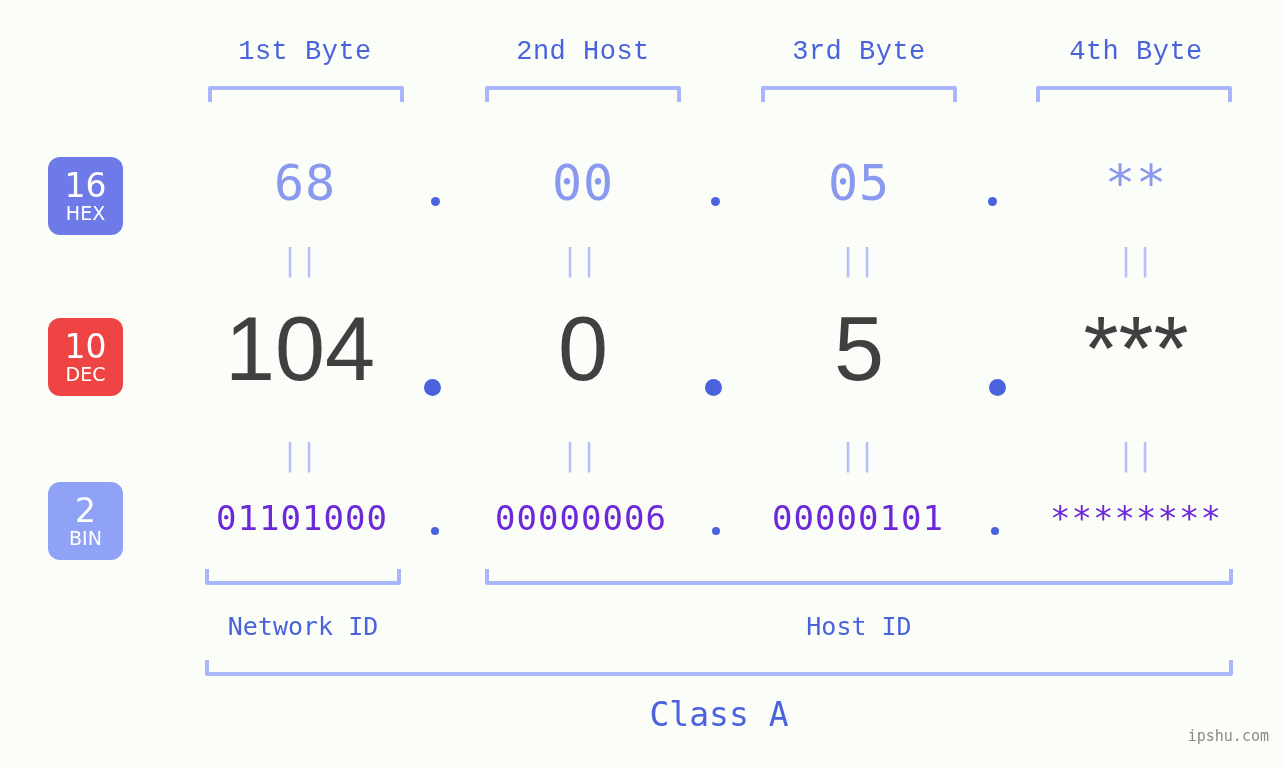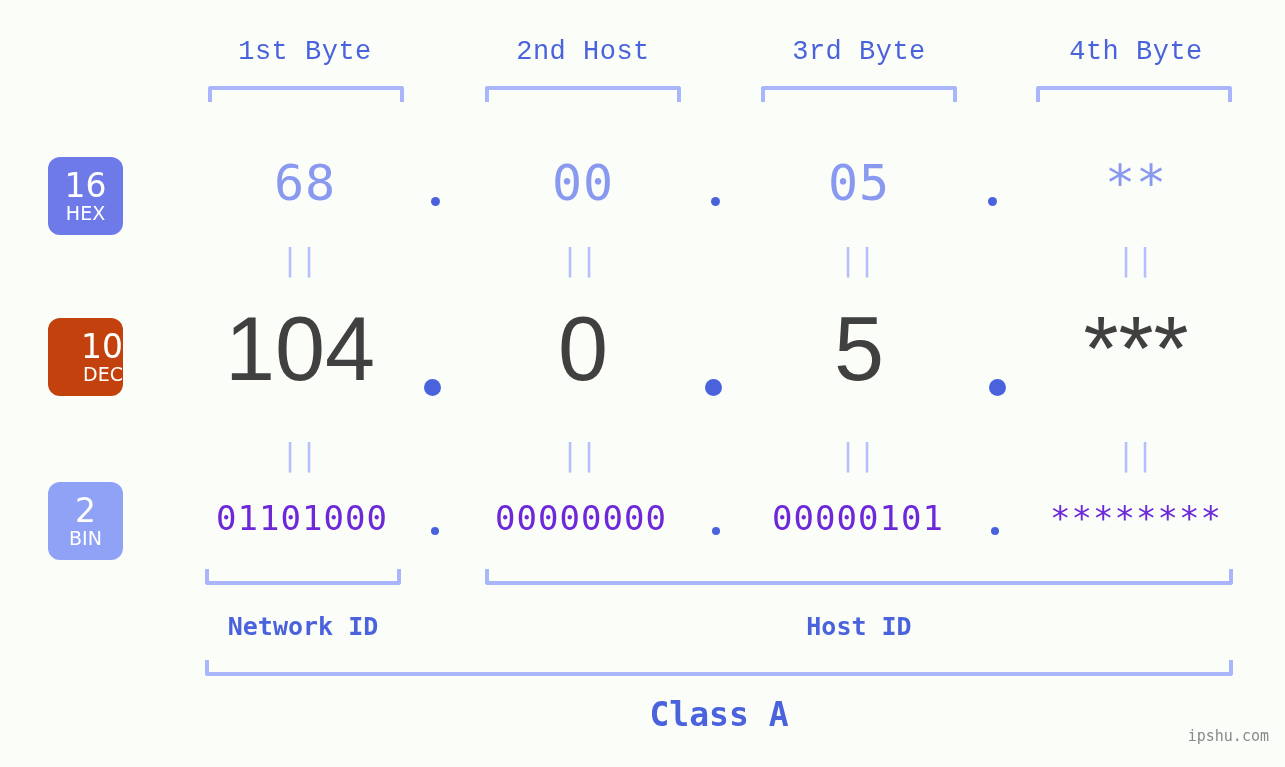--- a/index.html
+++ b/index.html
@@ -75,21 +75,21 @@
     font-weight: 400;
     letter-spacing: 0px;
   }
   .badge .nm {
     font-size: 19px;
     line-height: 22px;
     font-weight: 400;
     letter-spacing: 0px;
   }
   .badge-hex { top: 157px; background: #6d7ae8; }
-  .badge-dec { top: 318px; background: #c2410c; align-items: flex-end; }
+  .badge-dec { top: 318px; background: #ef4444; }
   .badge-bin { top: 482px; background: #8fa2f6; }
 
   
   .cell {
     position: absolute;
     width: 230px;
     text-align: center;
     white-space: nowrap;
   }
 
@@ -144,21 +144,20 @@
 
   
   .caption {
     position: absolute;
     text-align: center;
     font-family: "DejaVu Sans Mono", monospace;
     font-size: 25px;
     line-height: 32px;
     color: #4a63dd;
     white-space: nowrap;
-    font-weight: bold;
   }
   .caption-class {
     font-size: 33px;
     line-height: 42px;
   }
 
   
   .watermark {
     position: absolute;
     right: 16px;
@@ -221,21 +220,21 @@
   <div class="eqmark eq-bot" style="left:560px">||</div>
   <div class="eqmark eq-bot" style="left:838px">||</div>
   <div class="eqmark eq-bot" style="left:1116px">||</div>
 
   <div class="badge badge-bin">
     <span class="num">2</span>
     <span class="nm">BIN</span>
   </div>
   <div class="row-bin">
     <div class="cell" style="left:187px">01101000</div>
-    <div class="cell" style="left:466px">00000000</div>
+    <div class="cell" style="left:466px">00000006</div>
     <div class="cell" style="left:743px">00000101</div>
     <div class="cell" style="left:1021px">********</div>
     <div class="dot dot-bin" style="left:431px"></div>
     <div class="dot dot-bin" style="left:712px"></div>
     <div class="dot dot-bin" style="left:991px"></div>
   </div>
 
   <div class="bracket-up" style="left:205px; top:569px; width:196px;"></div>
   <div class="bracket-up" style="left:485px; top:569px; width:748px;"></div>
 

